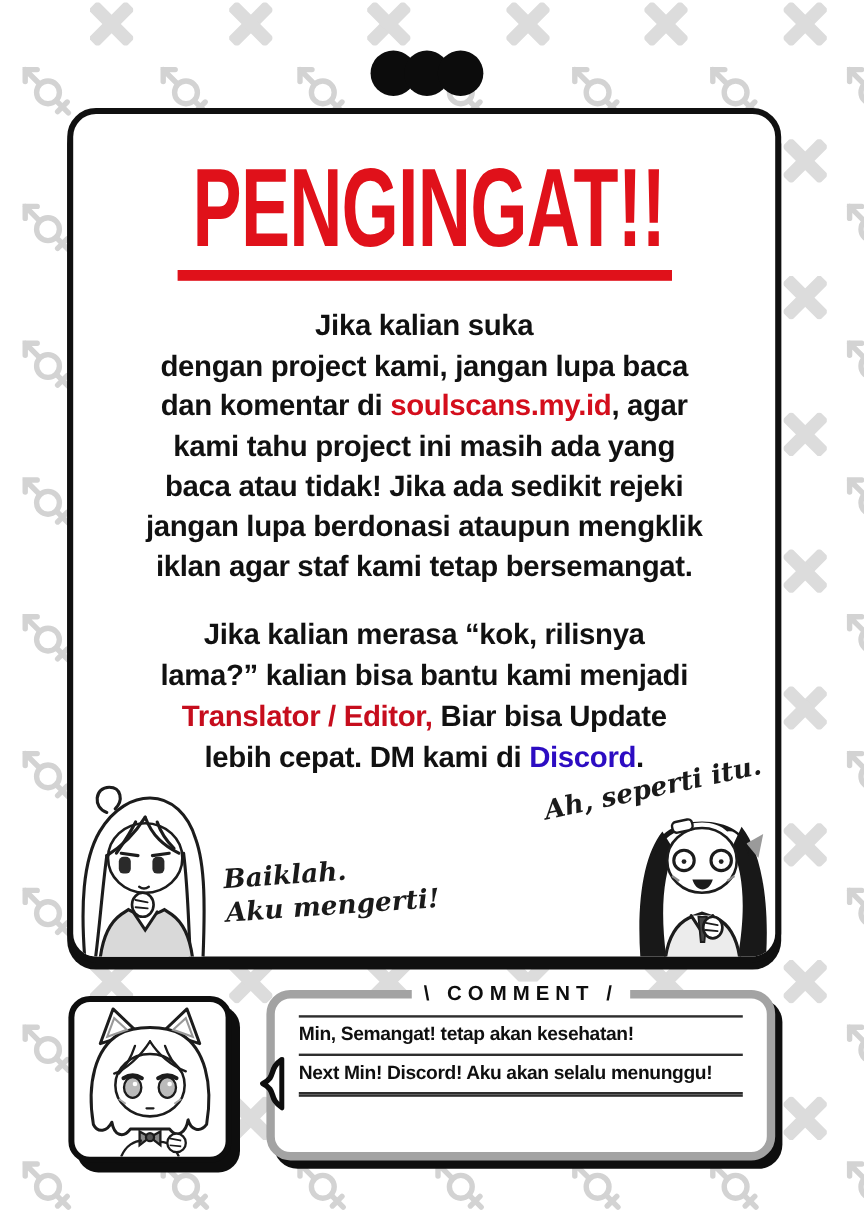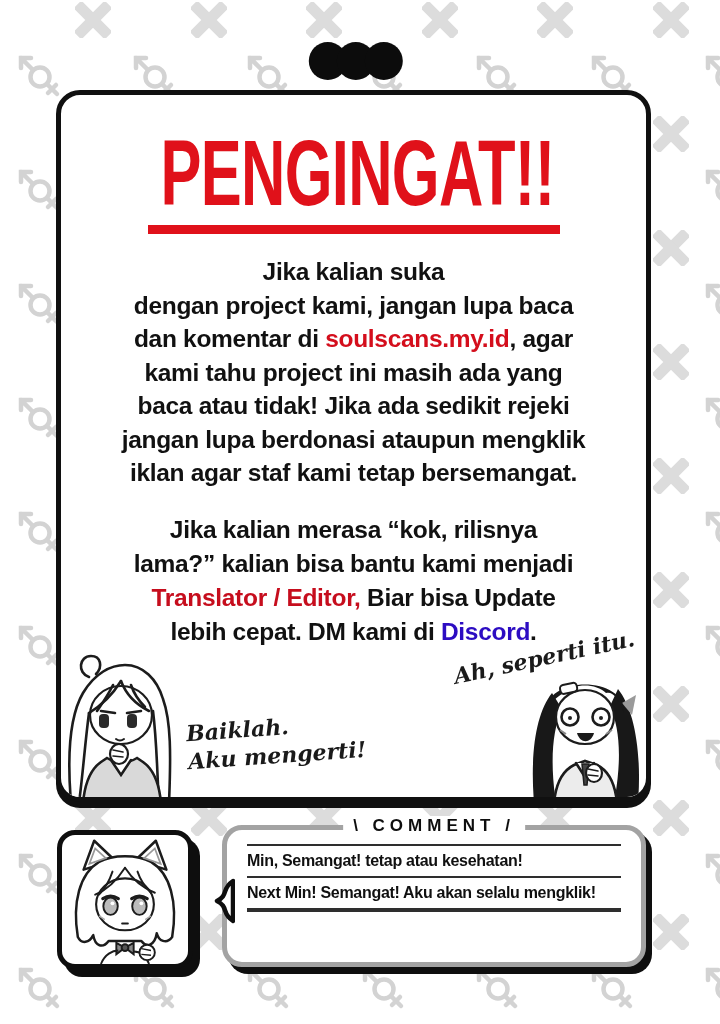--- a/index.html
+++ b/index.html
@@ -56,21 +56,21 @@
   .char-right { right:-6px; bottom:-6px; }
 
   
   .avatar-box {
     position:absolute; left:57px; top:830px; width:136px; height:139px;
     background:#fff; border:5px solid #0e0e0e; border-radius:18px;
     box-shadow:7px 8px 0 #0e0e0e; overflow:hidden; z-index:1; line-height:0;
   }
   .bubble {
     position:absolute; left:222px; top:825px; width:424px; height:142px;
-    background:#fff; border:5px solid #a3a3a3; border-radius:20px;
+    background:#fff; border:7px solid #a3a3a3; border-radius:20px;
     box-shadow:6px 7px 0 #0e0e0e; z-index:1;
   }
   .bubble-header {
     position:absolute; top:-14px; left:50%; transform:translateX(-50%);
     background:#fff; padding:0 10px; font-size:17px; font-weight:700;
     letter-spacing:5px; white-space:nowrap; color:#0e0e0e;
   }
   .bubble-notch { position:absolute; left:-14px; top:48px; line-height:0; }
   .c-lines { margin:14px 16px 0 20px; }
   .c-sep { height:2px; background:#2e2e2e; margin-right:4px; }
@@ -969,19 +969,19 @@
 
 <div class="bubble">
   <div class="bubble-header">\ COMMENT /</div>
   <div class="bubble-notch">
     <svg width="22" height="46" viewBox="0 0 22 46">
       <path d="M20,3 C8,11 16,17 4,23 C16,29 8,35 20,43 Z" fill="#ffffff" stroke="#0e0e0e" stroke-width="4.5" stroke-linejoin="round"></path>
     </svg>
   </div>
   <div class="c-lines">
     <div class="c-sep"></div>
-    <div class="c-row">Min, Semangat! tetap atau kesehatan!</div>
+    <div class="c-row">Min, Semangat! tetap akan kesehatan!</div>
     <div class="c-sep"></div>
-    <div class="c-row">Next Min! Semangat! Aku akan selalu mengklik!</div>
+    <div class="c-row">Next Min! Discord! Aku akan selalu menunggu!</div>
     <div class="c-sep"></div>
     <div class="c-sep"></div>
   </div>
 </div>
 
 </body></html>

